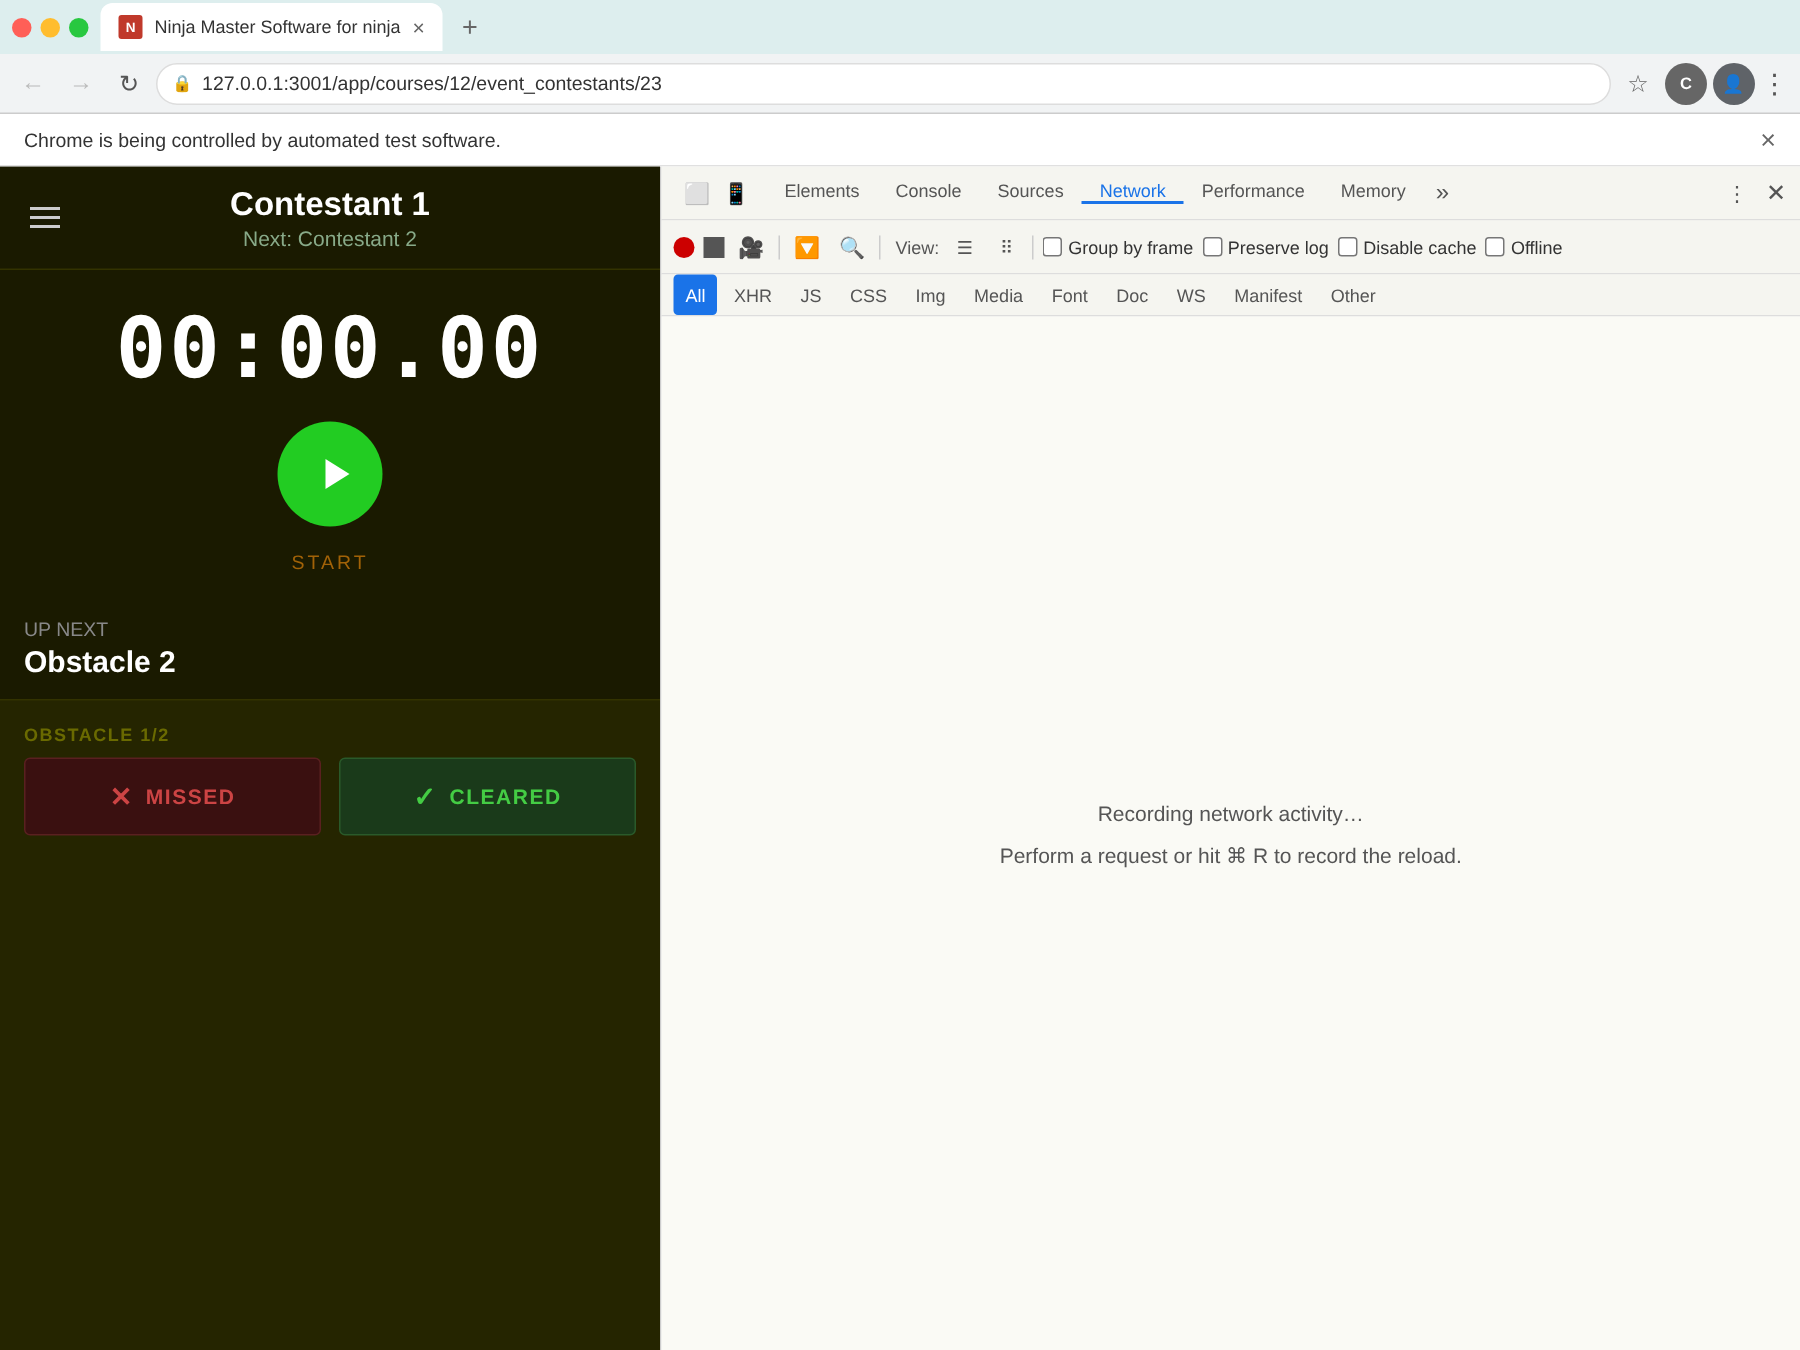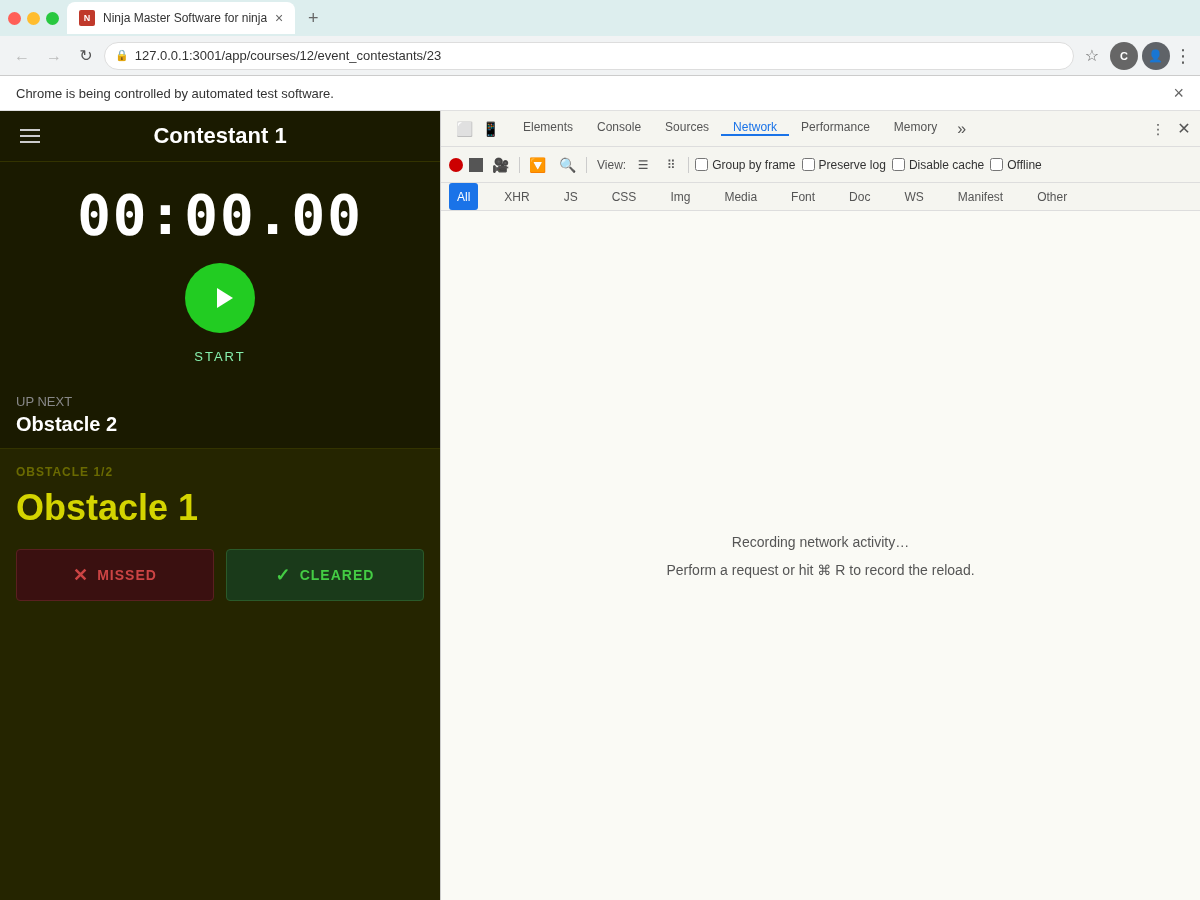--- a/index.html
+++ b/index.html
@@ -43,21 +43,21 @@
     .hamburger { display: flex; flex-direction: column; gap: 4px; cursor: pointer; padding: 4px; }
     .hamburger span { width: 20px; height: 2px; background: #ccc; display: block; }
     .contestant-info { flex: 1; text-align: center; }
     .contestant-name { color: #fff; font-size: 22px; font-weight: bold; }
     .contestant-next { color: #8a8; font-size: 14px; margin-top: 2px; }
 
     .timer-area { text-align: center; padding: 20px 0 10px; }
     .timer-display { color: #fff; font-size: 56px; font-weight: 900; font-family: monospace; letter-spacing: 2px; }
     .play-btn { width: 70px; height: 70px; background: #22cc22; border-radius: 50%; display: flex; align-items: center; justify-content: center; cursor: pointer; margin: 16px auto; border: none; }
     .play-btn svg { margin-left: 6px; }
-    .start-label { color: #86efac; font-size: 13px; letter-spacing: 2px; text-align: center; margin-bottom: 8px; }
+    .start-label { color: #a16207; font-size: 13px; letter-spacing: 2px; text-align: center; margin-bottom: 8px; }
 
     .up-next-area { padding: 12px 16px; }
     .up-next-label { color: #888; font-size: 13px; margin-bottom: 4px; }
     .up-next-name { color: #fff; font-size: 20px; font-weight: bold; }
 
     .obstacle-area { background: rgba(40,40,0,0.8); flex: 1; padding: 16px; border-top: 1px solid #333300; }
     .obstacle-label { color: #6a6a00; font-size: 12px; font-weight: bold; letter-spacing: 1px; margin-bottom: 8px; }
     .obstacle-name { color: #d4d400; font-size: 36px; font-weight: bold; margin-bottom: 20px; }
     .obstacle-buttons { display: flex; gap: 12px; }
     .obs-btn { flex: 1; height: 52px; border: none; border-radius: 4px; font-size: 14px; font-weight: bold; cursor: pointer; display: flex; align-items: center; justify-content: center; gap: 8px; letter-spacing: 1px; }
@@ -90,21 +90,21 @@
     .view-icon-btn { width: 22px; height: 22px; display: flex; align-items: center; justify-content: center; border: none; background: none; cursor: pointer; color: #555; font-size: 12px; border-radius: 3px; }
     .checkbox-group { display: flex; align-items: center; gap: 4px; font-size: 12px; color: #333; }
     .checkbox-group input { cursor: pointer; }
 
     
     .filter-bar { display: flex; align-items: center; background: #fff; border-bottom: 1px solid #e0e0e0; padding: 4px 8px; gap: 8px; }
     .filter-input { border: 1px solid #ddd; border-radius: 3px; padding: 2px 8px; font-size: 12px; height: 24px; width: 180px; }
     .hide-data-urls { display: flex; align-items: center; gap: 4px; font-size: 12px; color: #333; }
 
     
-    .filter-types { display: flex; align-items: center; background: #f5f5f0; border-bottom: 1px solid #ddd; padding: 0 8px; height: 28px; gap: 18px; }
+    .filter-types { display: flex; align-items: center; background: #f5f5f0; border-bottom: 1px solid #ddd; padding: 0 8px; height: 28px; gap: 3px; }
     .filter-type { padding: 0 8px; font-size: 12px; color: #555; cursor: pointer; height: 100%; display: flex; align-items: center; border-radius: 3px; }
     .filter-type.active { background: #1a73e8; color: #fff; border-radius: 3px; }
 
     
     .timeline-area { border-bottom: 1px solid #e0e0e0; height: 60px; background: #fafaf5; position: relative; display: flex; align-items: flex-start; padding-top: 4px; }
     .tl-label { font-size: 11px; color: #777; position: absolute; }
 
     
     .network-content { flex: 1; display: flex; flex-direction: column; align-items: center; justify-content: center; background: #fafaf5; }
     .network-msg { text-align: center; color: #555; font-size: 14px; line-height: 2; }
@@ -156,20 +156,21 @@
     <div class="app-panel">
 
       <div class="app-header">
         <div class="hamburger">
           <span></span>
             <span></span>
             <span></span>
         </div>
         <div class="contestant-info">
           <div class="contestant-name">Contestant 1</div>
+          <div class="contestant-next">Next: Contestant 2</div>
         </div>
         <div style="width:28px;"></div>
       </div>
 
       <div class="timer-area">
         <div class="timer-display">00:00.00</div>
         <button class="play-btn">
           <svg width="28" height="28" viewBox="0 0 28 28">
             <polygon points="8,4 24,14 8,24" fill="white"></polygon>
           </svg>
@@ -177,21 +178,20 @@
         <div class="start-label">START</div>
       </div>
 
       <div class="up-next-area">
         <div class="up-next-label">UP NEXT</div>
         <div class="up-next-name">Obstacle 2</div>
       </div>
 
       <div class="obstacle-area">
         <div class="obstacle-label">OBSTACLE 1/2</div>
-        <div class="obstacle-name">Obstacle 1</div>
         <div class="obstacle-buttons">
           <button class="obs-btn missed-btn">
             <span class="x-icon">✕</span>
             <span>MISSED</span>
           </button>
           <button class="obs-btn cleared-btn">
             <span class="check-icon">✓</span>
             <span>CLEARED</span>
           </button>
         </div>

